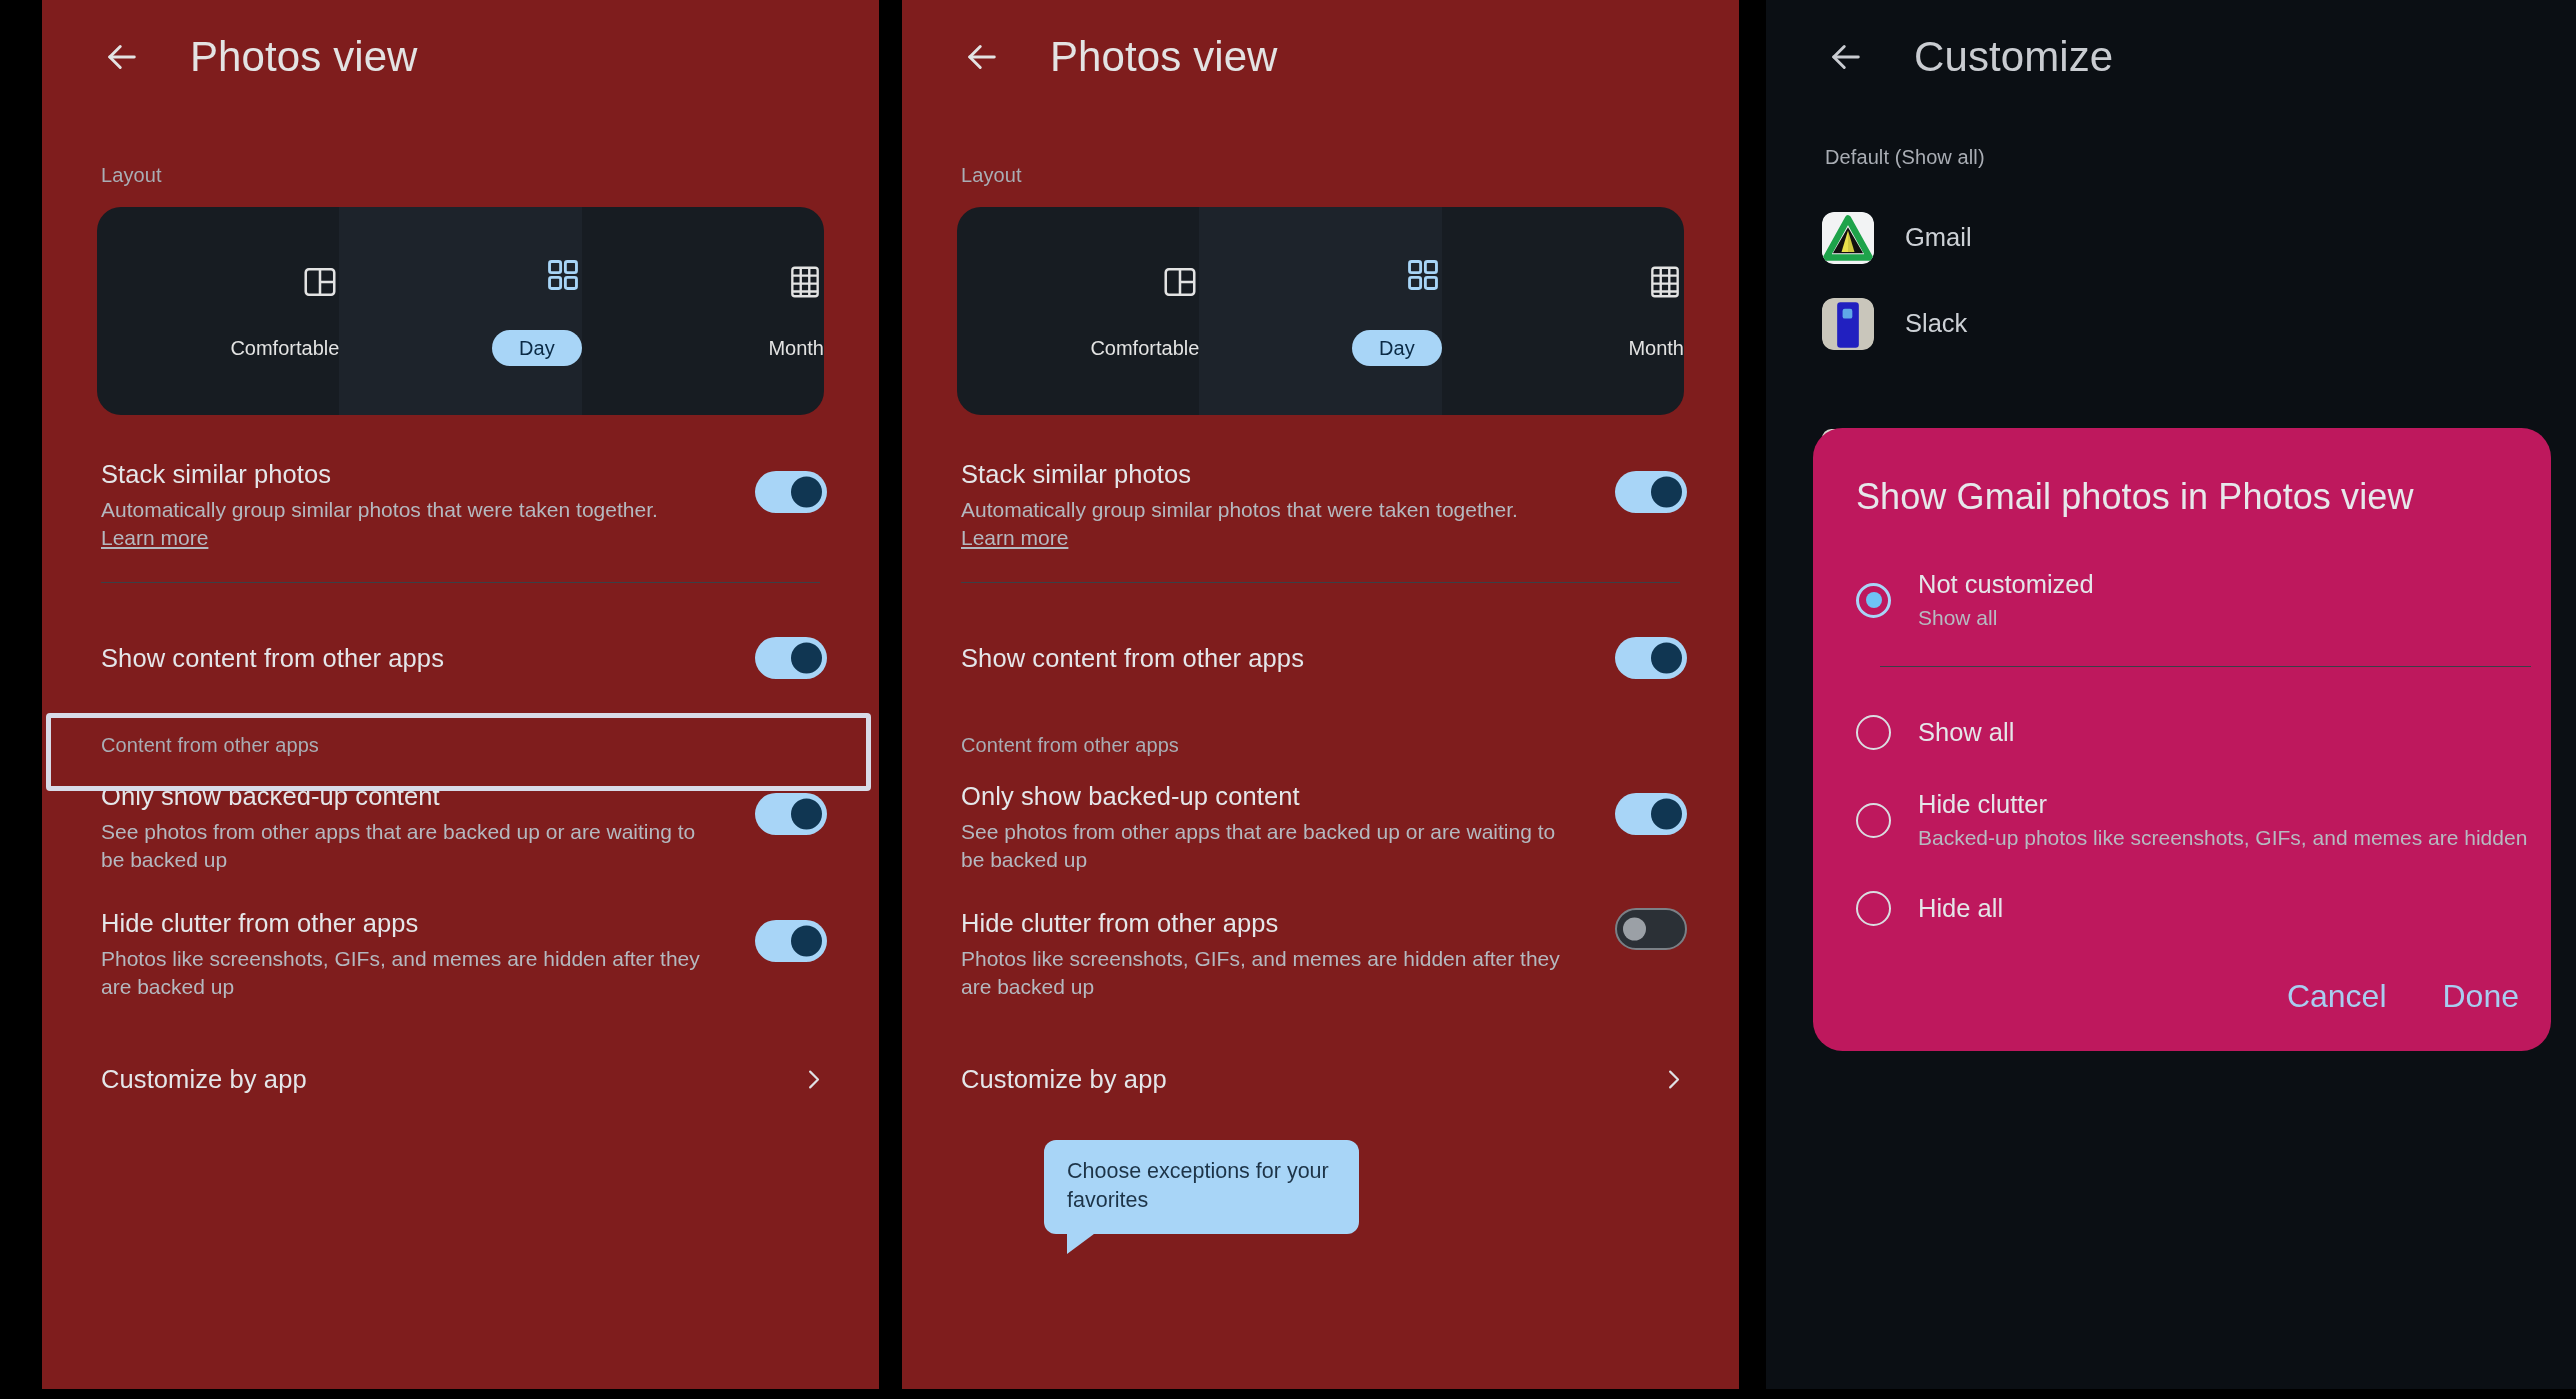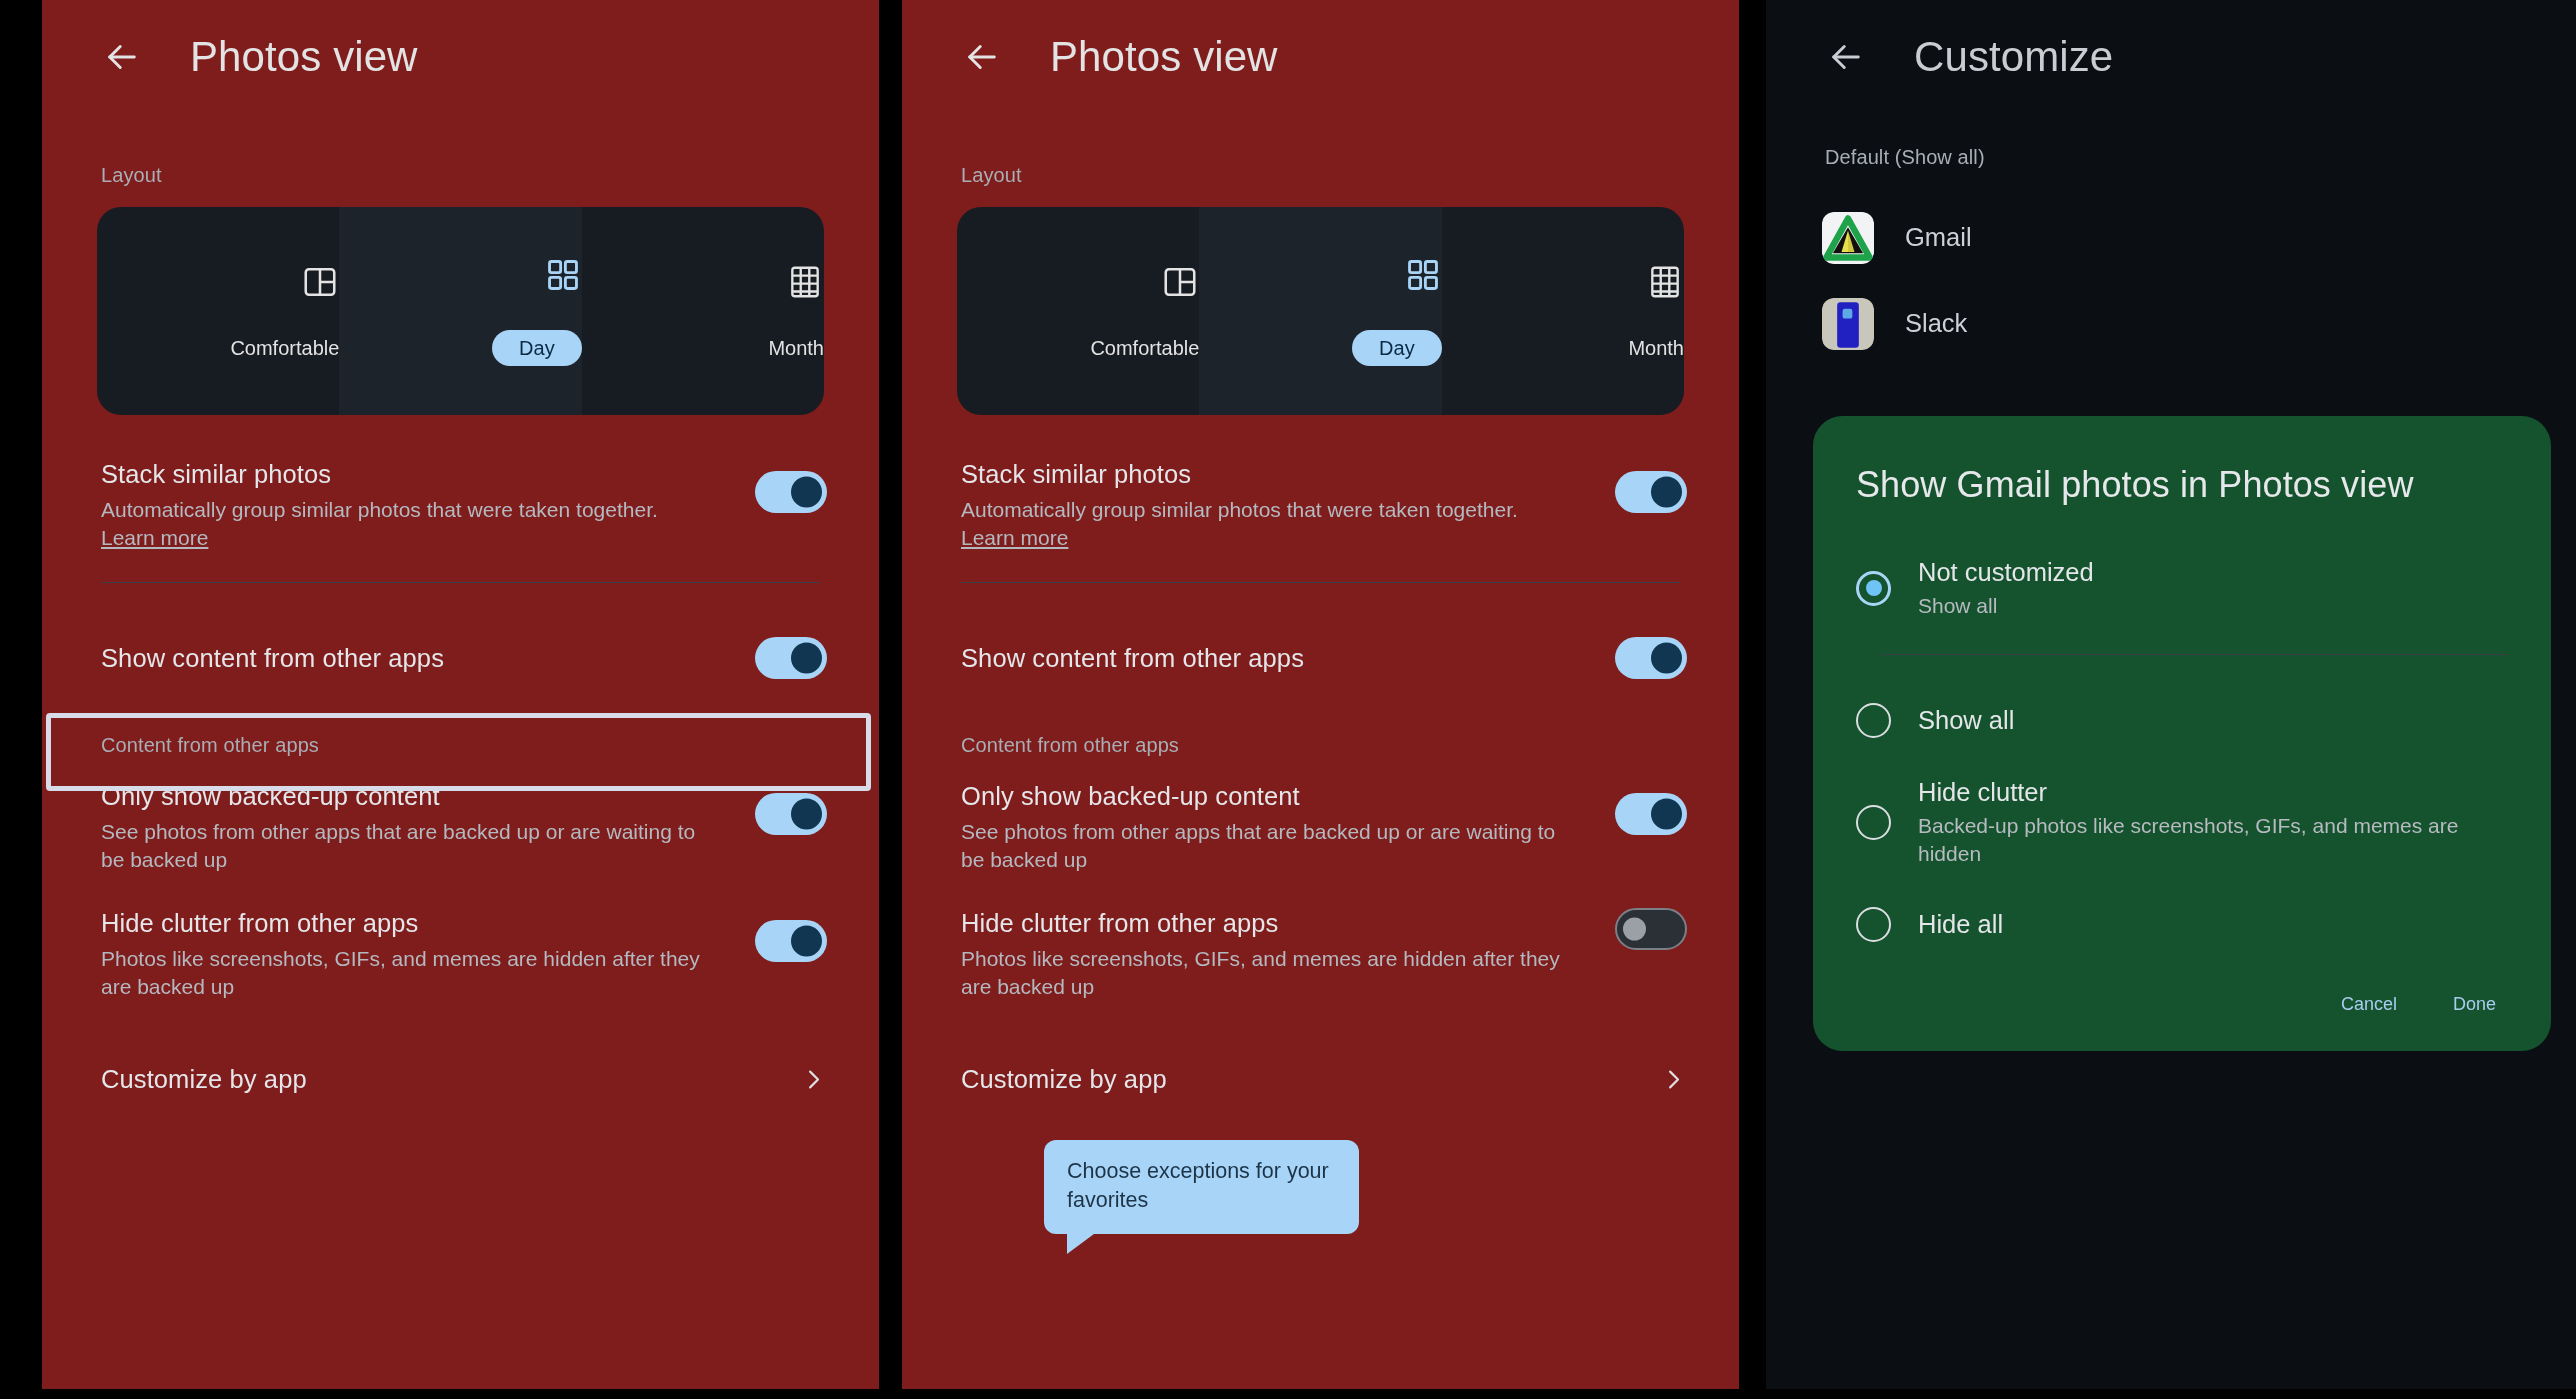--- a/index.html
+++ b/index.html
@@ -157,25 +157,25 @@
   .app-name { font-size: 25.5px; color: #cdd1d6; }
 
   .ghost-thumb {
     position:absolute; left:56px; width:52px; height:52px;
     border-radius:9.4px; overflow:hidden;
   }
 
   
   .dialog {
     position: absolute;
-    left: 47px; top: 416px;
+    left: 47px; top: 428px;
     width: 738px;
-    background: #14532d;
+    background: #be185d;
     border-radius: 29.5px;
-    padding: 47px 43px 27px 43px;
+    padding: 47px 20px 27px 43px;
     z-index: 40;
   }
   .dialog-title {
     font-size: 36px; color: #e6e8eb; line-height: 1.22;
     font-weight: 400; letter-spacing:0.1px;
   }
   .opt {
     display: flex; align-items: center; gap: 27px;
     margin-top: 36px;
   }
@@ -194,21 +194,21 @@
   }
   .opt-text { flex:1; }
   .opt-title { font-size: 25.5px; color: #e4e6e9; line-height:1.2; }
   .opt-sub   { font-size: 21px; color: #b6bac1; line-height:1.34; margin-top: 4px; }
   .dialog-div { height: 1.3px; background:#3a3f47; margin: 34px 0 0 24px; }
   .dialog-actions {
     display: flex; justify-content: flex-end; gap: 56px;
     margin-top: 52px; padding-right: 12px; padding-bottom: 9.4px;
   }
   .dialog-btn {
-    font-size: 18px; color: #a8cdf0; font-weight: 500;
+    font-size: 32px; color: #a8cdf0; font-weight: 500;
     background: none; border: none; cursor: pointer;
     font-family: "Liberation Sans", sans-serif;
   }
 </style>
 </head>
 <body>
 
 <div class="stage">
 
   <div class="panel" id="panel-1">

